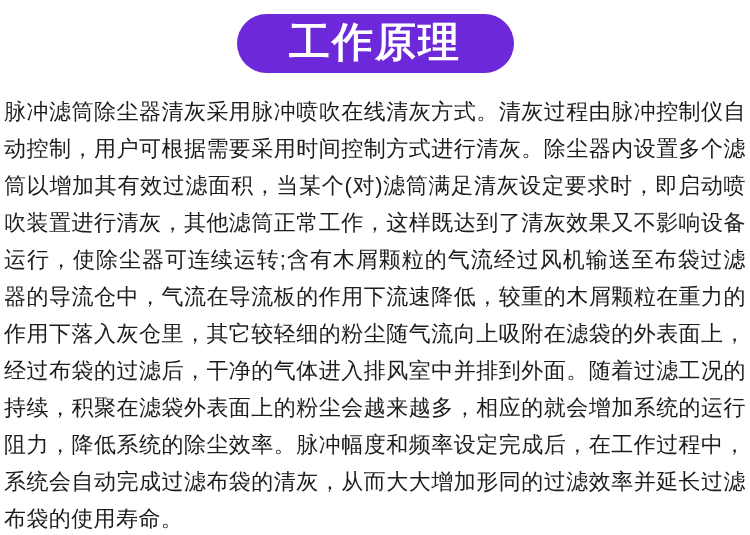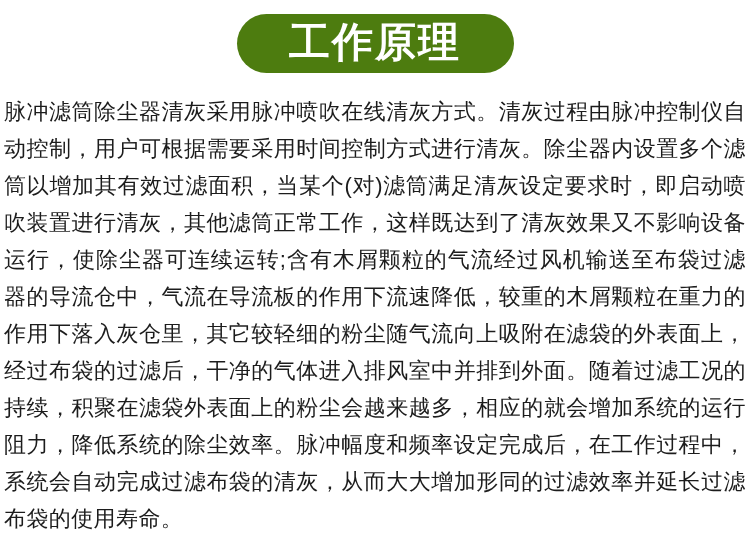--- a/index.html
+++ b/index.html
@@ -47,19 +47,19 @@
     text-justify: inter-character;
     letter-spacing: 0.4px;
     word-break: break-all;
   }
 </style>
 </head>
 <body>
 
 <div class="page" style="background-color: rgb(255, 255, 255);">
 
-  <div class="banner" style="background-color: #4d7c0f;">
+  <div class="banner" style="background-color: #6d28d9;">
     <span class="banner-title" style="color: rgb(255, 255, 255);">工作原理</span>
   </div>
 
   <p class="body-paragraph" style="color: rgb(28, 28, 28);">脉冲滤筒除尘器清灰采用脉冲喷吹在线清灰方式。清灰过程由脉冲控制仪自动控制，用户可根据需要采用时间控制方式进行清灰。除尘器内设置多个滤筒以增加其有效过滤面积，当某个(对)滤筒满足清灰设定要求时，即启动喷吹装置进行清灰，其他滤筒正常工作，这样既达到了清灰效果又不影响设备运行，使除尘器可连续运转;含有木屑颗粒的气流经过风机输送至布袋过滤器的导流仓中，气流在导流板的作用下流速降低，较重的木屑颗粒在重力的作用下落入灰仓里，其它较轻细的粉尘随气流向上吸附在滤袋的外表面上，经过布袋的过滤后，干净的气体进入排风室中并排到外面。随着过滤工况的持续，积聚在滤袋外表面上的粉尘会越来越多，相应的就会增加系统的运行阻力，降低系统的除尘效率。脉冲幅度和频率设定完成后，在工作过程中，系统会自动完成过滤布袋的清灰，从而大大增加形同的过滤效率并延长过滤布袋的使用寿命。</p>
 
 </div>
 
 </body></html>

